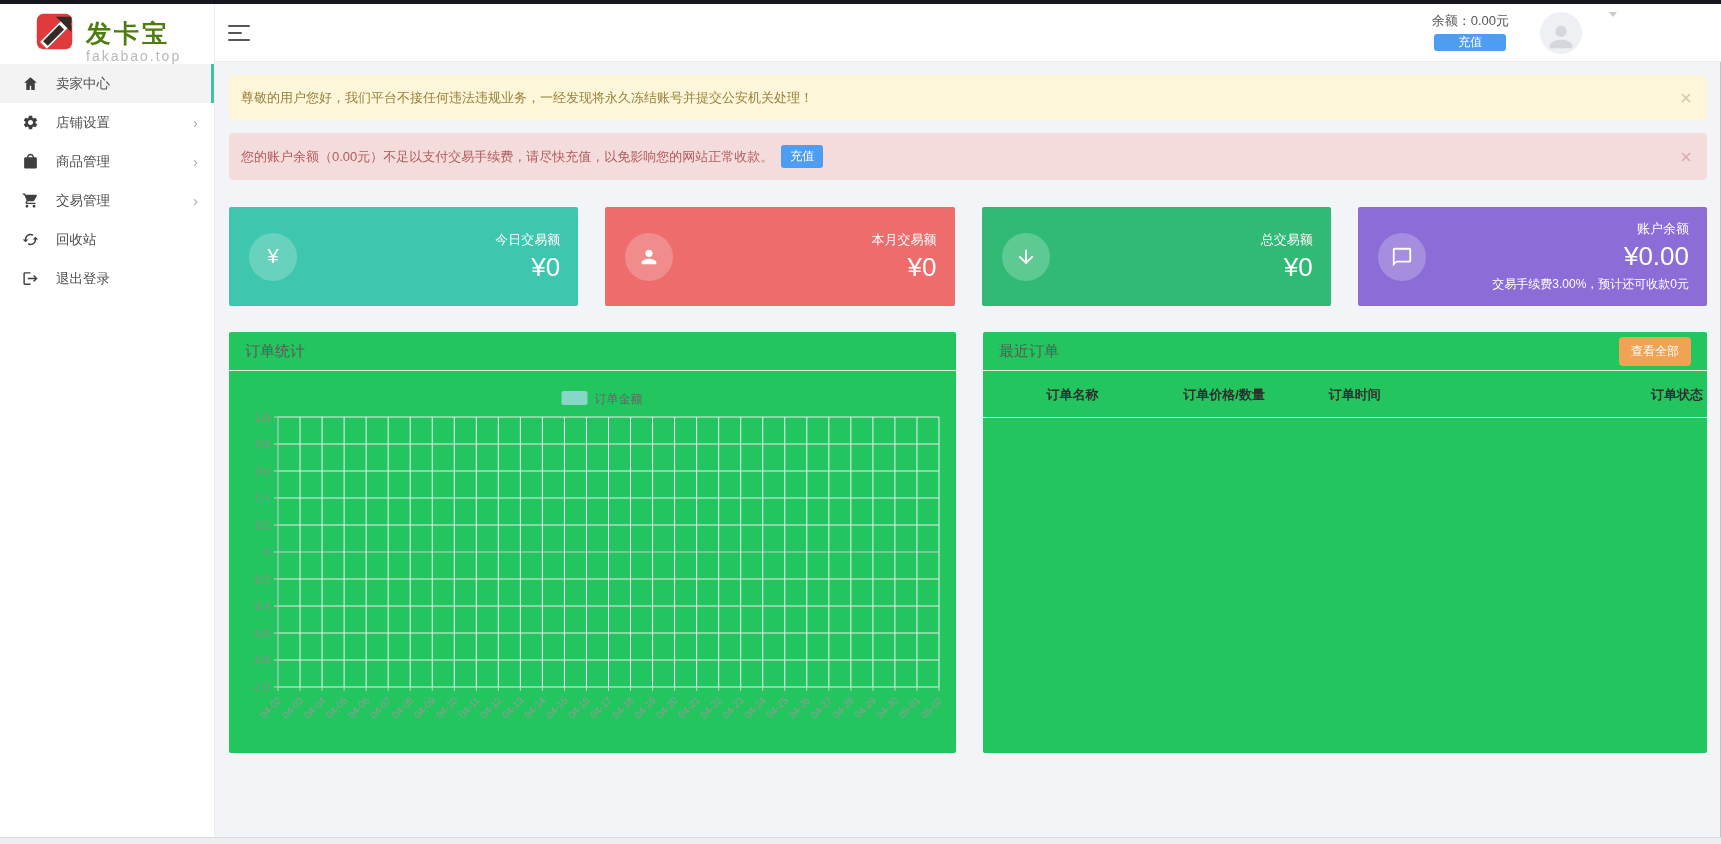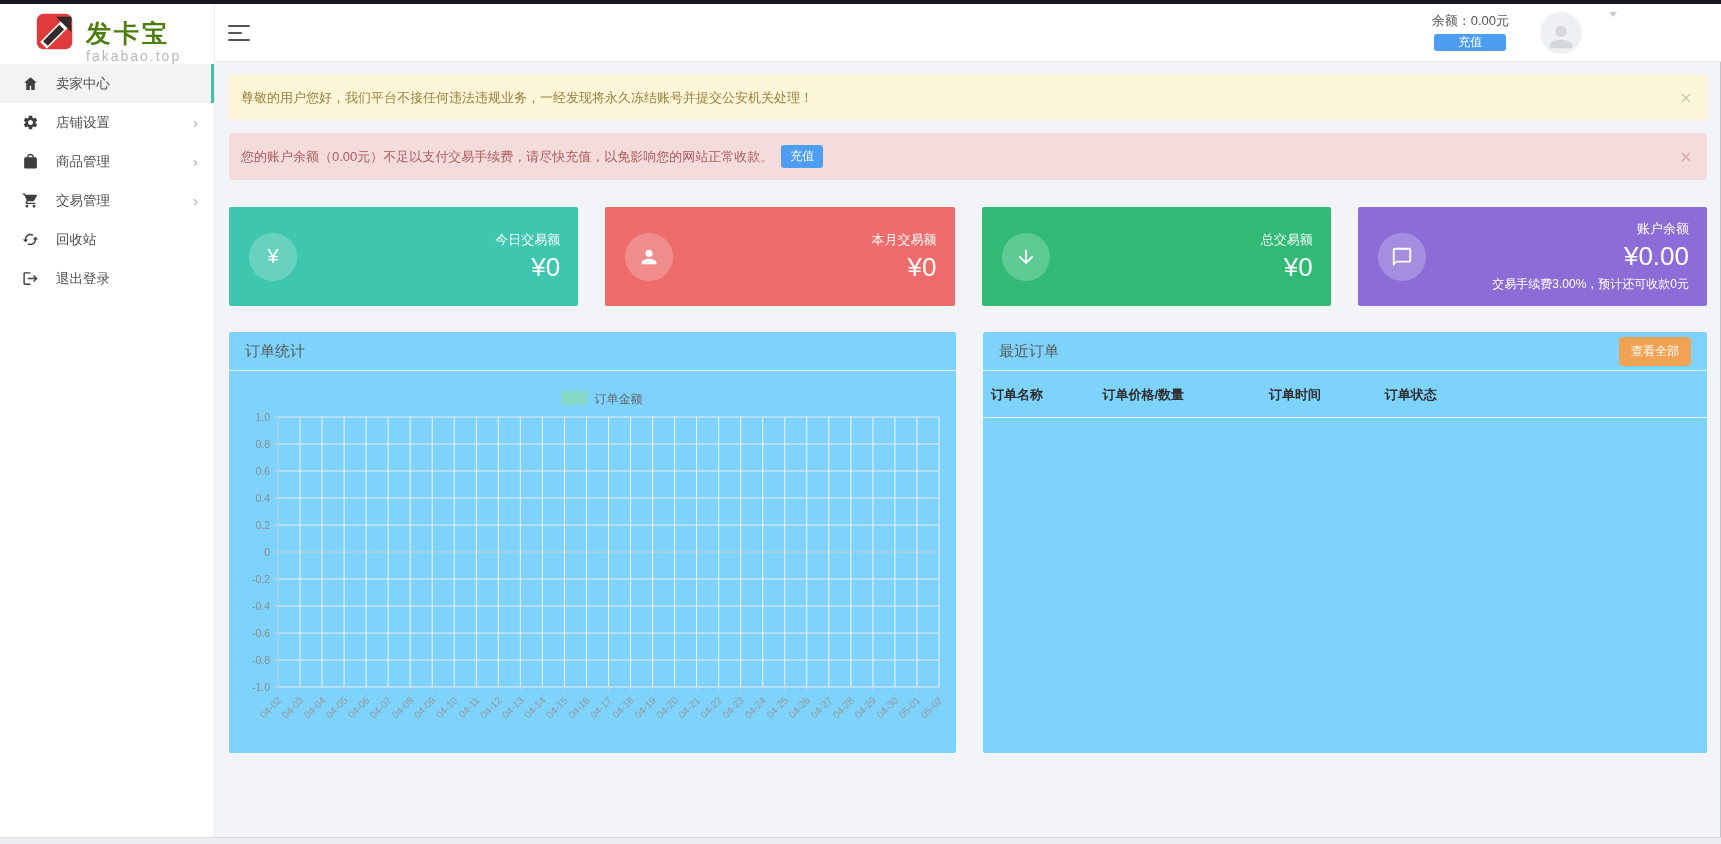--- a/index.html
+++ b/index.html
@@ -54,33 +54,33 @@
   .card-icon { width:48px; height:48px; border-radius:50%; background:rgba(255,255,255,.22); display:flex; align-items:center; justify-content:center; flex:0 0 48px; }
   .card-icon svg { width:22px; height:22px; fill:#fff; }
   .card-icon .glyph { font-size:20px; color:#fff; }
   .card-body { margin-left:auto; text-align:right; }
   .card-label { font-size:13px; }
   .card-value { font-size:26px; margin-top:3px; }
   .card-sub { font-size:12px; margin-top:4px; }
   .card-sub:empty { display:none; }
 
   .panels { display:flex; gap:27px; height:421px; }
-  .panel { background:#7dd3fc; border-radius:2px; }
+  .panel { background:#22c55e; border-radius:2px; }
   .panel-chart { width:727px; flex:0 0 727px; }
   .panel-orders { flex:1; }
   .panel-head { height:39px; border-bottom:1px solid #ededed; display:flex; align-items:center; justify-content:space-between; padding:0 16px; }
   .panel-title { font-size:15px; color:#595959; }
   .view-all-btn { background:#f1a353; color:#fff; font-size:12px; padding:6px 12px; border-radius:4px; cursor:pointer; }
 
   .chart-wrap { padding:0 15px; }
   .chart-wrap svg { display:block; }
   .chart-wrap text { font-family:"Liberation Sans","DejaVu Sans",sans-serif; }
 
   .orders-table { width:100%; border-collapse:collapse; table-layout:fixed; }
-  .orders-table th { text-align:left; font-size:13px; color:#2f2f2f; font-weight:bold; padding:15px 4px 13px 0; border-bottom:1px solid #f1f1f1; }
+  .orders-table th { text-align:right; font-size:13px; color:#2f2f2f; font-weight:bold; padding:15px 4px 13px 0; border-bottom:1px solid #f1f1f1; }
   .orders-table th:first-child { padding-left:8px; width:16.5%; }
   .orders-table th:nth-child(2) { width:23%; }
   .orders-table th:nth-child(3) { width:16%; }
   .orders-table th:nth-child(4) { width:44.5%; }
 </style>
 </head>
 <body>
 
 <div class="top-edge"></div>
 

